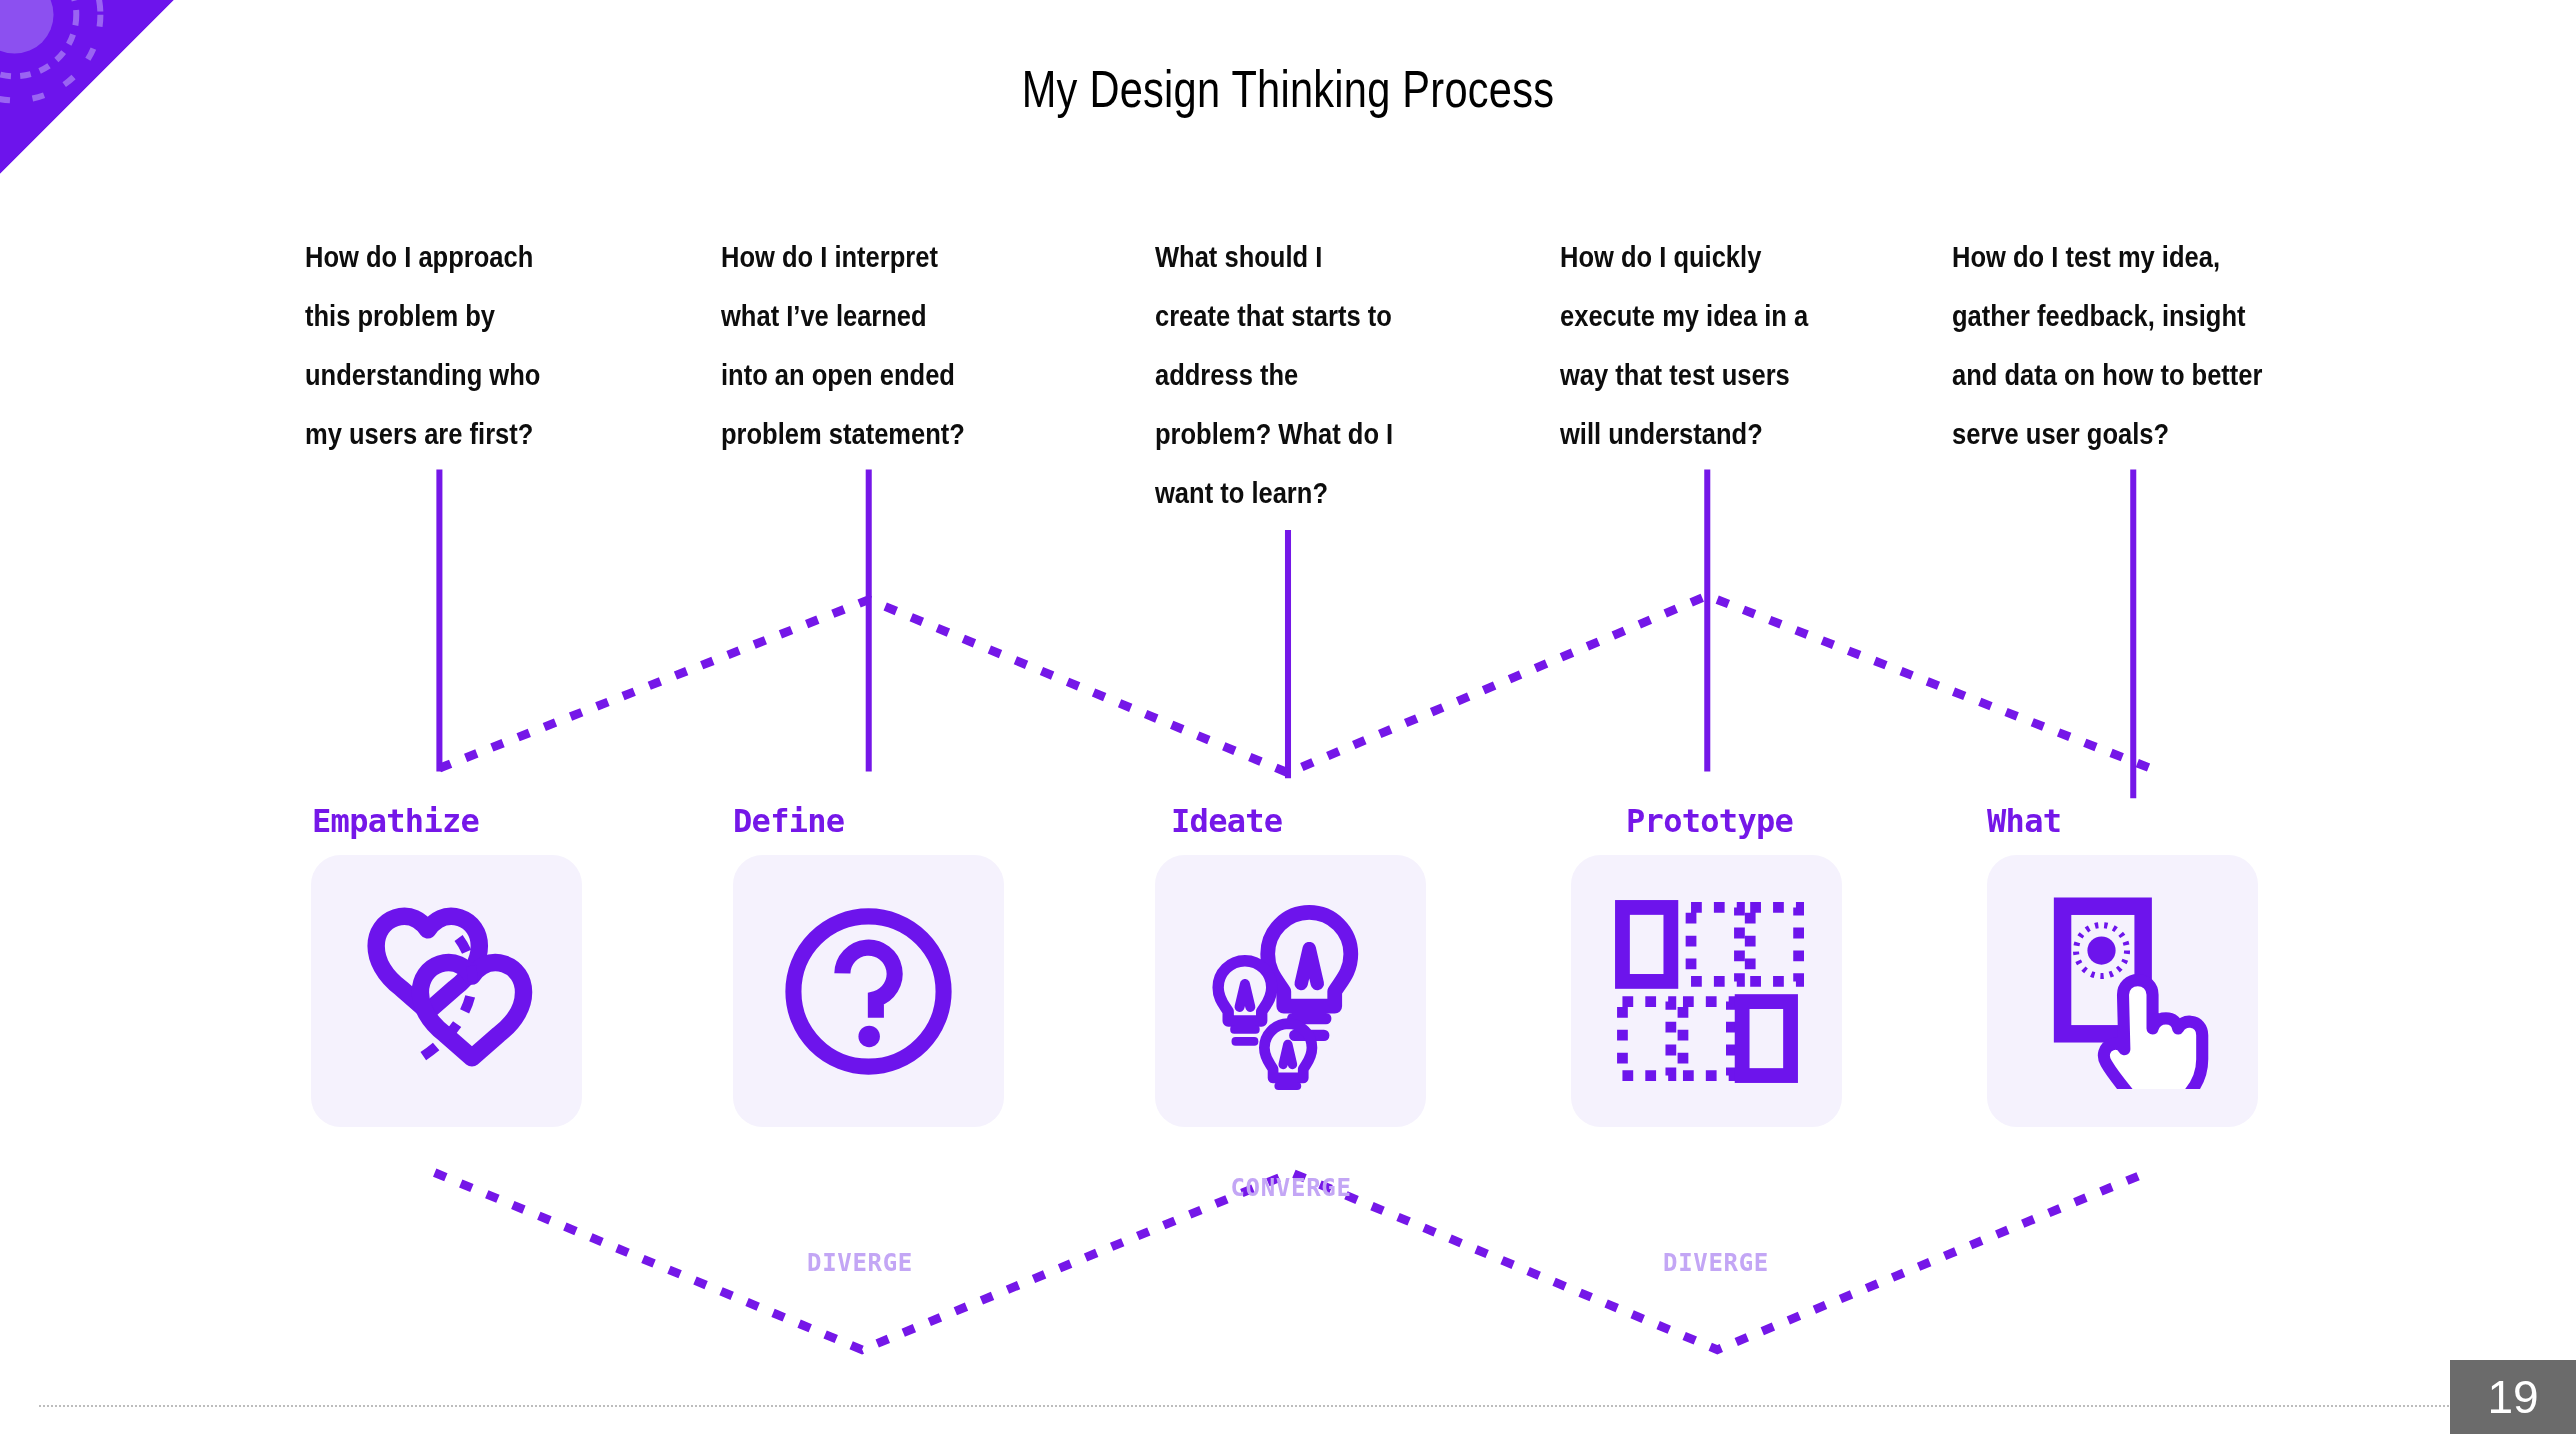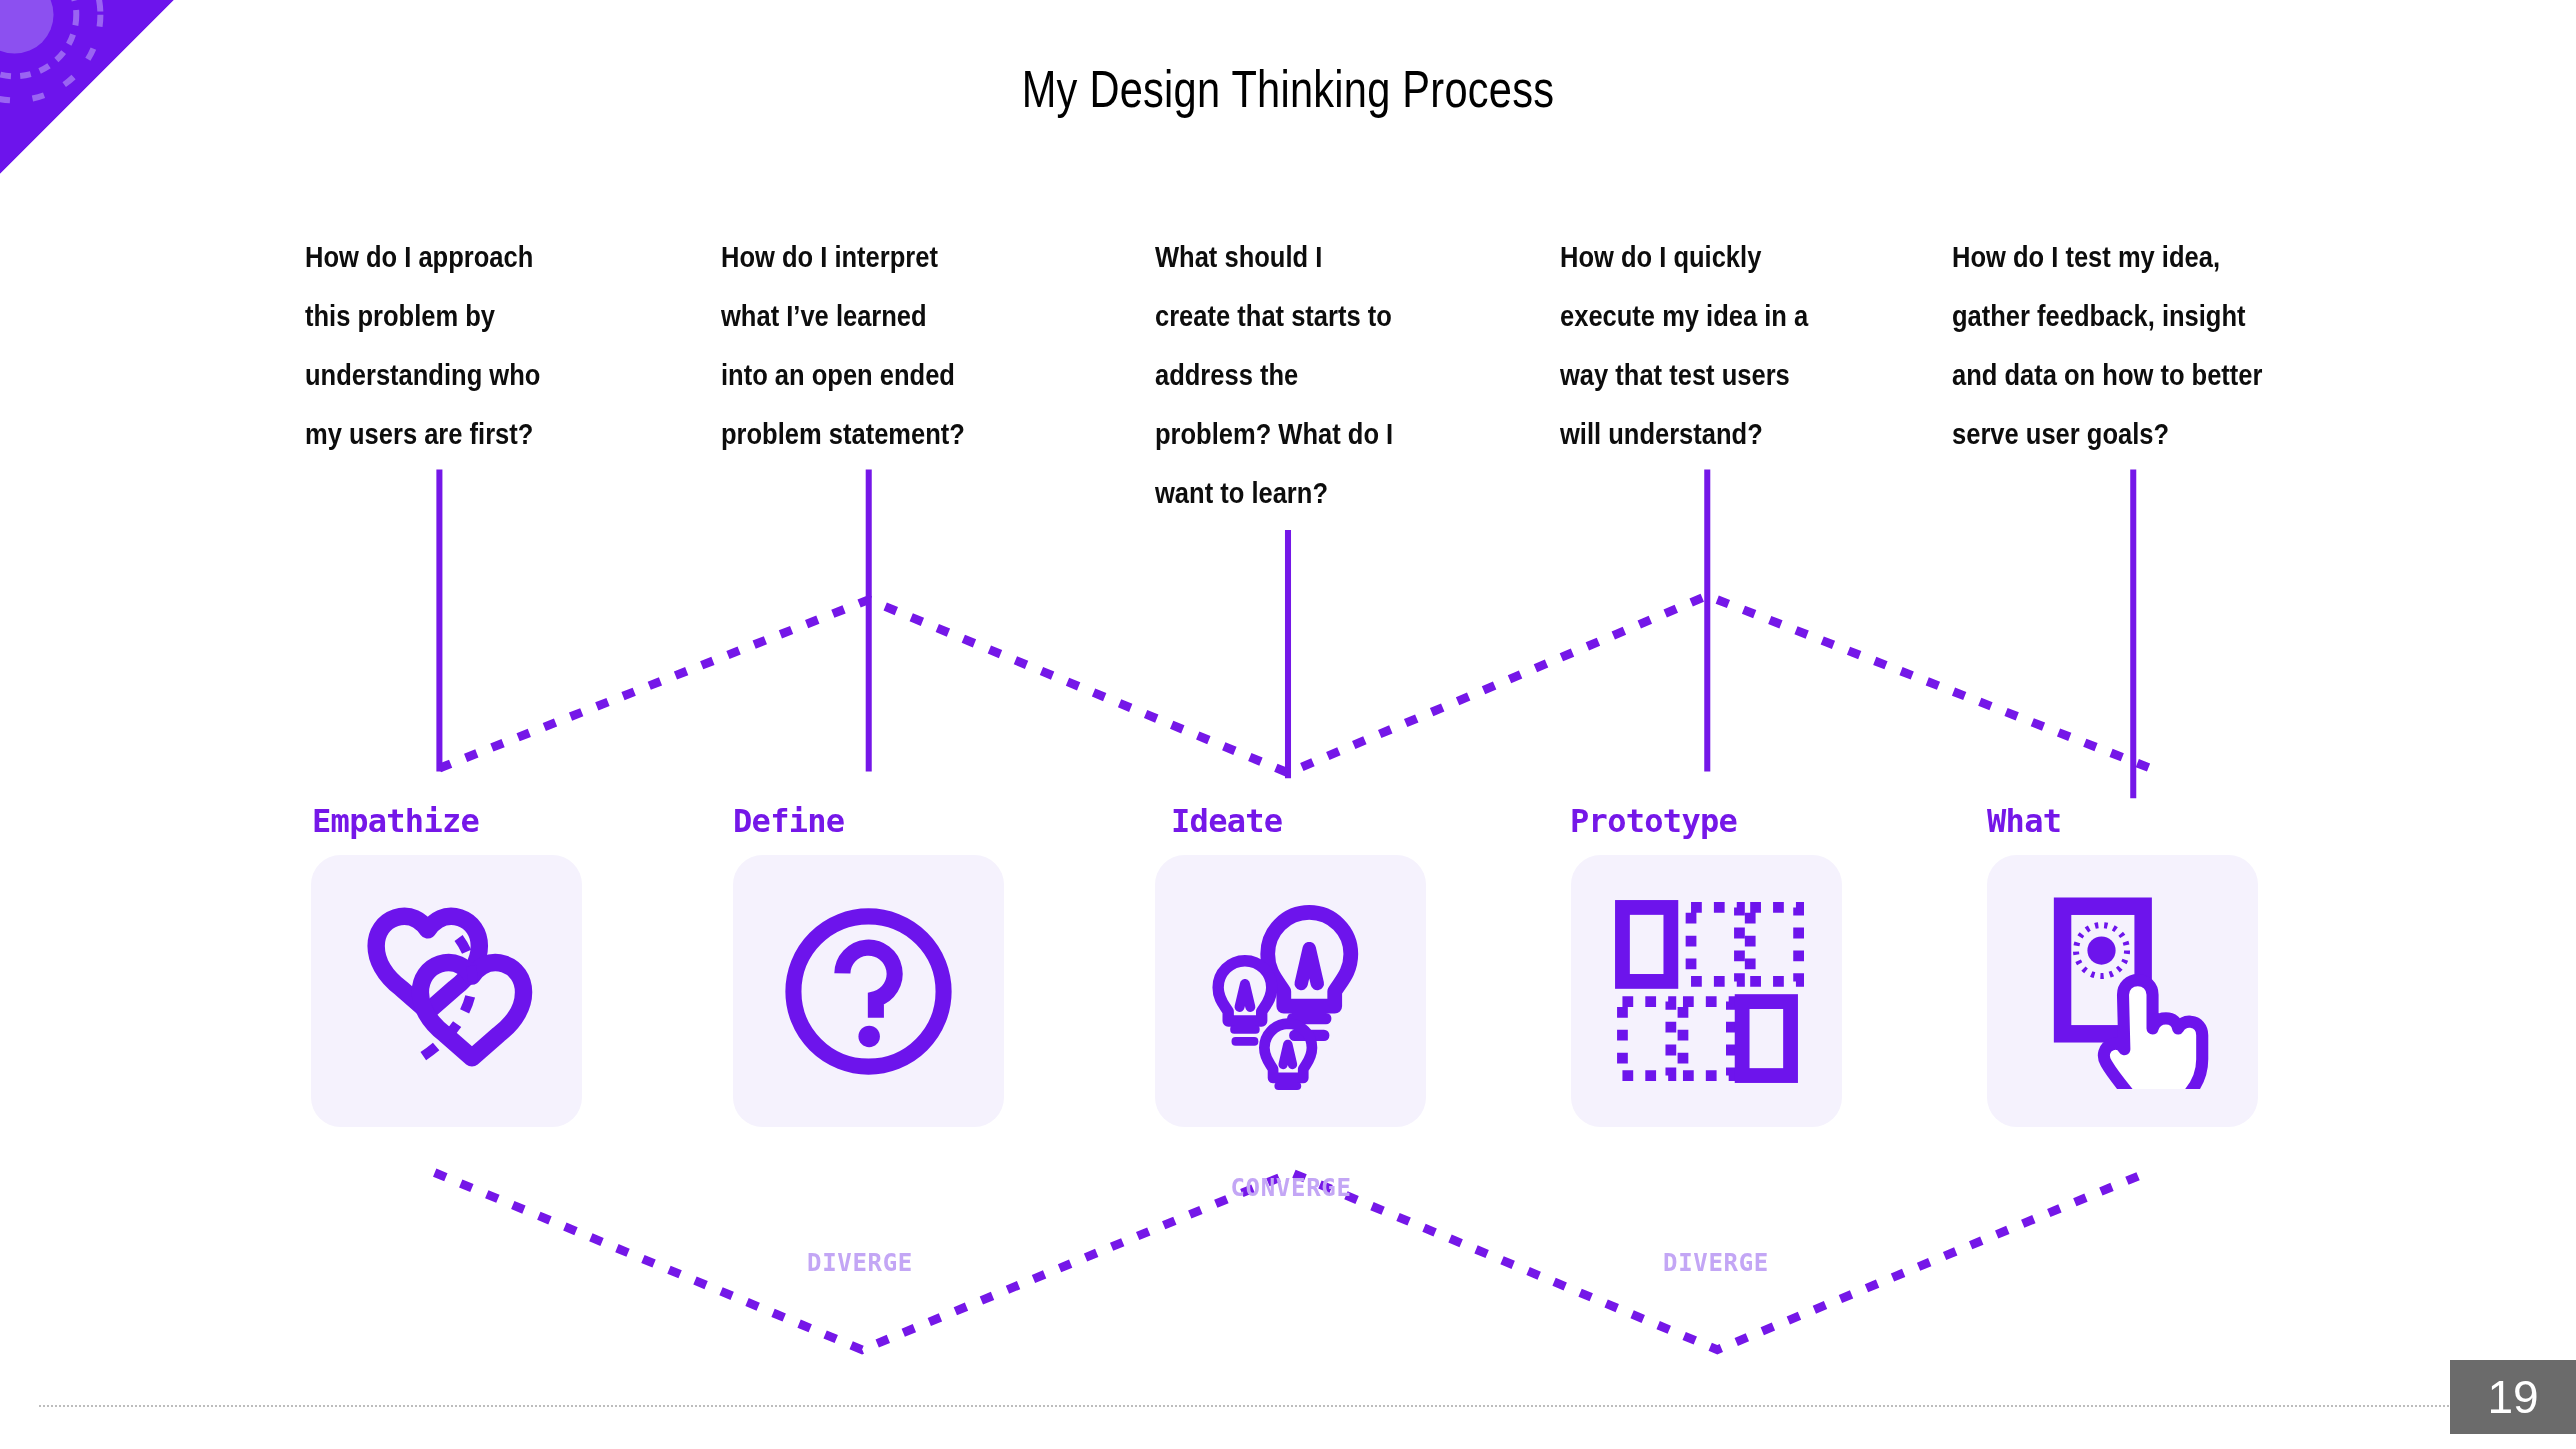--- a/index.html
+++ b/index.html
@@ -121,21 +121,21 @@
   <line x1="3180" y1="700" x2="3180" y2="1190" stroke="#7517e8" stroke-width="9"></line>
 
   <polyline points="655,1145 1295,894 1920,1152 2545,888 3205,1145" fill="none" stroke="#7517e8" stroke-width="13" stroke-dasharray="18 24" stroke-linecap="butt"></polyline>
 
   <polyline points="648,1748 1285,2012 1925,1748 2560,2012 3200,1748" fill="none" stroke="#7517e8" stroke-width="13" stroke-dasharray="18 24" stroke-linecap="butt"></polyline>
 </svg>
 
 <div class="stage-label" style="left:300px;margin-left:12px;">Empathize</div>
 <div class="stage-label" style="left:733px;">Define</div>
 <div class="stage-label" style="left:1155px;margin-left:16px;">Ideate</div>
-<div class="stage-label" style="left:1570px;">Prototype</div>
+<div class="stage-label" style="left:1626px;">Prototype</div>
 <div class="stage-label" style="left:1987px;">What</div>
 
 <div class="icon-card" style="left:311px;">
   <svg width="201" height="201" viewBox="0 0 300 300">
     <path d="M82 145 C30 105 38 52 74 40 C96 33 112 44 122 58 C132 44 148 33 170 40
              C206 52 214 105 162 145 L122 180 Z" fill="none" stroke="#6d14ec" stroke-width="26" stroke-linejoin="round"></path>
     <path d="M190 258 C138 218 146 165 182 153 C204 146 220 157 230 171
              C240 157 256 146 278 153 C314 165 322 218 270 258 L230 293 Z" fill="none" stroke="#6d14ec" stroke-width="26" stroke-linejoin="round" transform="translate(-42,-44)"></path>
     <path d="M168 70 C205 120 196 195 110 250" fill="none" stroke="#6d14ec" stroke-width="15" stroke-dasharray="24 22" stroke-linecap="butt"></path>
   </svg>

